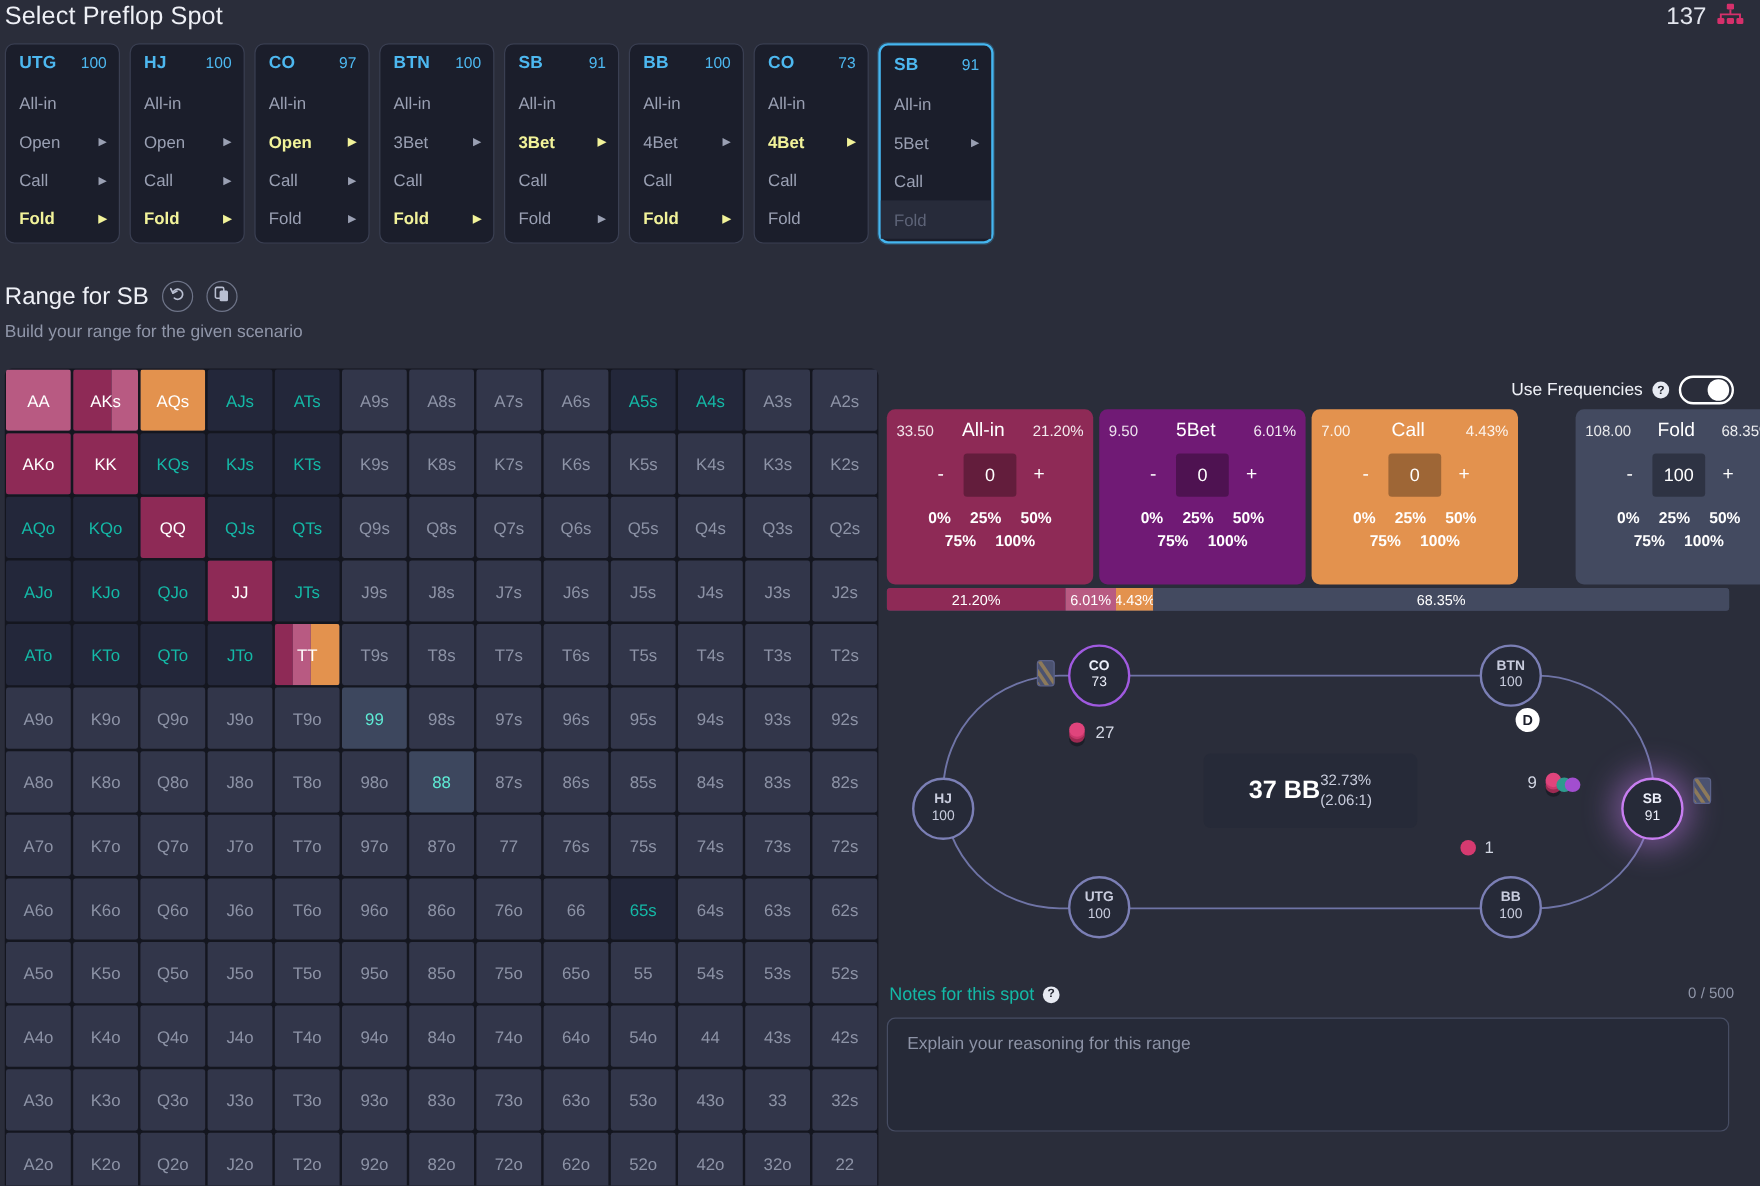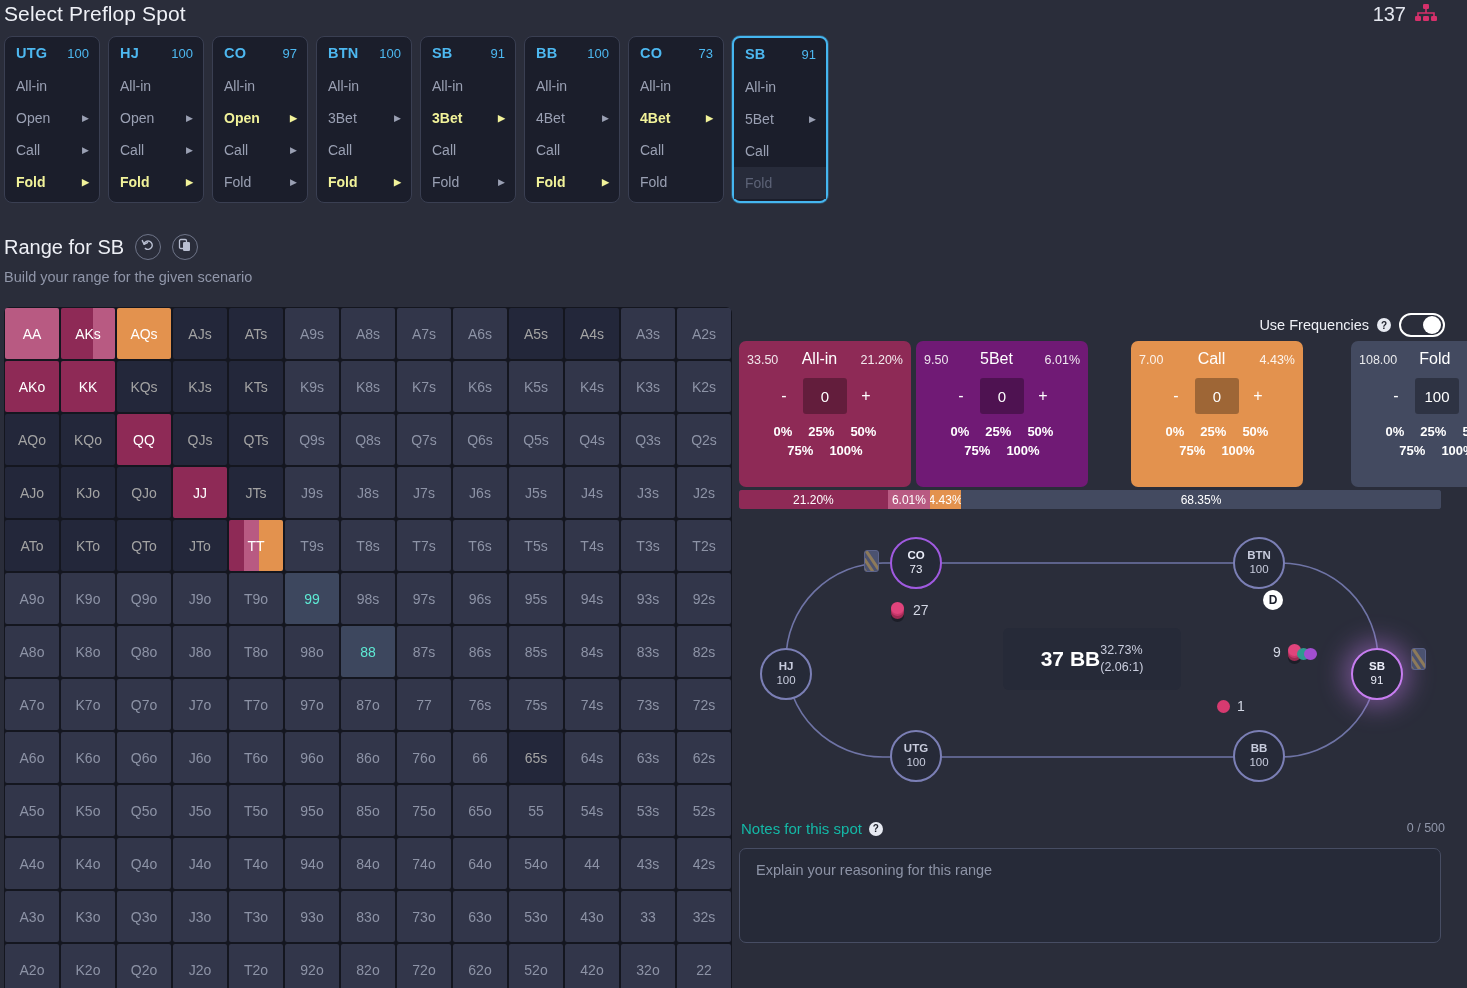--- a/index.html
+++ b/index.html
@@ -11,22 +11,22 @@
     overflow: hidden;
   }
   body { position: relative; }
 
   
   .page-title {
     position: absolute; left: 4px; top: 2px;
     font-size: 21px; font-weight: 400; color: #eef0f6; letter-spacing: .1px;
   }
   .spot-count-wrap {
-    position: absolute; right: 30px; top: 3px;
-    display: flex; align-items: center; gap: 9px;
+    position: absolute; right: 14px; top: 3px;
+    display: flex; align-items: flex-start; gap: 9px;
   }
   .spot-count { font-size: 20px; color: #e3e6ee; }
   .sitemap-icon { display: block; }
 
   
   .spots-row {
     position: absolute; left: 4px; top: 36px;
     display: flex; gap: 8px;
   }
   .spot-card {
@@ -94,21 +94,21 @@
     border-radius: 2px;
     overflow: hidden;
     cursor: pointer;
     user-select: none;
   }
   .cell .lbl { position: relative; z-index: 2; }
   .cell .bars { position: absolute; inset: 0; display: flex; z-index: 1; }
   .cell .bars span { height: 100%; display: block; }
   
   .cell.s-empty  { background: #32364a; color: #8d93a6; }
-  .cell.s-active { background: #23273a; color: #a3a3a3; }
+  .cell.s-active { background: #23273a; color: #14b8a6; }
   .cell.s-hot    { background: #3d475e; color: #5eead4; }
   .cell.s-mix    { background: #23273a; color: #ffffff; }
 
   
   .freq-toggle-row {
     position: absolute; right: 22px; top: 313px;
     display: flex; align-items: center; gap: 8px;
   }
   .freq-toggle-label { font-size: 14.5px; color: #eef0f6; }
   .help-dot {
@@ -1053,21 +1053,21 @@
           <span>0%</span>
           <span>25%</span>
           <span>50%</span>
         </div>
         <div class="row2">
           <span>75%</span>
           <span>100%</span>
         </div>
       </div>
     </div>
-    <div class="act-card" style="background: rgb(227, 146, 78); margin-left: 38px;">
+    <div class="act-card" style="background: rgb(227, 146, 78);">
       <div class="act-top">
         <span class="act-size">7.00</span>
         <span class="act-name">Call</span>
         <span class="act-pct">4.43%</span>
       </div>
       <div class="act-stepper">
         <span class="step-btn">-</span>
         <span class="step-val">0</span>
         <span class="step-btn">+</span>
       </div>

